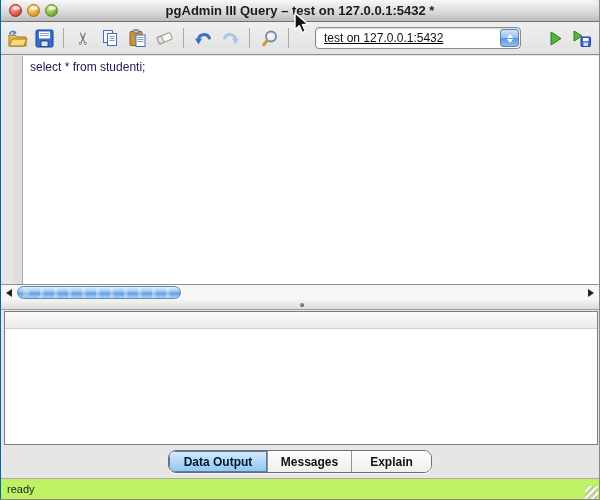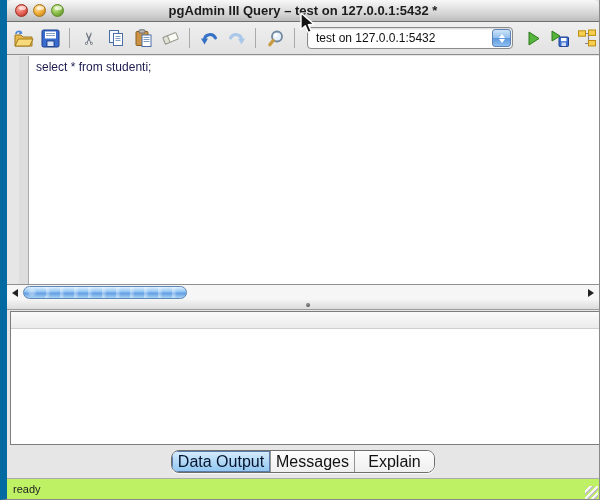--- a/index.html
+++ b/index.html
@@ -1,19 +1,19 @@
 <!DOCTYPE html>
 <html><head>
 <meta charset="utf-8">
 <style>
   html,body{margin:0;padding:0;background:#fff;}
   *{box-sizing:border-box;}
   body{font-family:"Liberation Sans","DejaVu Sans",sans-serif;}
   .window{position:relative;width:600px;height:500px;background:#e6e6e6;overflow:hidden;
-          border-left:7px solid #0369a1;border-right:1px solid #8a8a8a;border-bottom:1px solid #8a8a8a;}
+          border-left:1px solid #0369a1;border-right:1px solid #8a8a8a;border-bottom:1px solid #8a8a8a;}
 
   
   .titlebar{position:absolute;left:0;top:0;width:100%;height:22px;
     background:linear-gradient(#f8f8f8,#d2d2d2 70%,#bcbcbc);
     border-bottom:1px solid #6f6f6f;border-radius:6px 6px 0 0;
     display:flex;align-items:center;justify-content:center;}
   .title-text{font-size:13px;font-weight:bold;color:#1c1c1c;letter-spacing:0;}
   .lights{position:absolute;left:8px;top:4px;display:flex;gap:5px;}
   .light{width:13px;height:13px;border-radius:50%;position:relative;}
   .light::after{content:"";position:absolute;left:2.5px;top:1px;width:7px;height:4px;border-radius:50%;
@@ -23,23 +23,23 @@
   .light.green{background:radial-gradient(circle at 35% 30%,#ddf2ab,#8ec04e 45%,#649729 85%);border:1px solid #5b8a23;}
 
   
   .toolbar{position:absolute;left:0;top:22px;width:100%;height:33px;
     background:linear-gradient(#efefef,#e2e2e2);border-bottom:1px solid #8e8e8e;
     display:flex;align-items:center;padding:0 4px;gap:3px;}
   .tbtn{width:24px;height:26px;display:flex;align-items:center;justify-content:center;flex:0 0 auto;}
   .tsep{width:1px;height:20px;background:#aaa;margin:0 4px;flex:0 0 auto;}
   .scissors{font-family:"DejaVu Sans",sans-serif;font-size:17px;color:#6b7280;display:inline-block;transform:rotate(-90deg);line-height:1;}
 
-  .combo{height:22px;width:206px;margin:0 5px;border:1px solid #8a8a8a;border-radius:4px;
+  .combo{height:22px;width:206px;margin:0 19px;border:1px solid #8a8a8a;border-radius:4px;
     background:#fff;display:flex;align-items:center;overflow:hidden;flex:0 0 auto;
-    box-shadow:inset 0 1px 2px rgba(0,0,0,.18);}
+    box-shadow:inset 0 1px 2px rgba(0,0,0,.18);text-decoration:underline;}
   .combo input{flex:1;border:none;outline:none;font-family:"Liberation Sans",sans-serif;
     font-size:12px;color:#111;padding:0 0 0 8px;background:transparent;}
   .stepper{width:19px;height:18px;margin-right:1px;border-radius:3px;border:1px solid #5d83b4;
     background:linear-gradient(#cde3f8,#93bfee 48%,#5e98dd 52%,#8ec0f0);
     display:flex;flex-direction:column;align-items:center;justify-content:center;gap:1px;flex:0 0 auto;}
   .stepper .up,.stepper .dn{width:0;height:0;border-left:3.5px solid transparent;border-right:3.5px solid transparent;}
   .stepper .up{border-bottom:4.5px solid #fff;}
   .stepper .dn{border-top:4.5px solid #fff;}
 
   
@@ -72,22 +72,22 @@
     border:1px solid #7d7d7d;}
   .grid-header{position:absolute;left:0;top:0;width:100%;height:17px;
     background:linear-gradient(#fafafa,#ebebeb);border-bottom:1px solid #cfcfcf;}
   .grid-body{position:absolute;left:0;top:18px;width:100%;height:calc(100% - 18px);background:#fff;}
 
   
   .tabzone{position:absolute;left:0;top:445px;width:100%;height:33px;display:flex;
     align-items:center;justify-content:center;}
   .tabbar{display:flex;height:23px;border:1px solid #6e6e6e;border-radius:8px;overflow:hidden;
     background:#f4f4f4;box-shadow:0 1px 1px rgba(255,255,255,.8);}
-  .tab{display:flex;align-items:center;justify-content:center;font-size:16px;color:#111;
-    background:linear-gradient(#fdfdfd,#efefef);padding:4px 2px;}
+  .tab{display:flex;align-items:center;justify-content:center;font-size:12px;color:#111;
+    background:linear-gradient(#fdfdfd,#efefef);padding:4px 2px;font-weight:bold;}
   .tab + .tab{border-left:1px solid #949494;}
   .tab.selected{background:linear-gradient(#d6ecfc,#8fc5f1);box-shadow:inset 0 0 0 1px #5a7ba8;color:#05152e;}
   .tab.w1{width:98px;}.tab.w2{width:80px;}.tab.w3{width:84px;}.tab.w4{width:70px;}
 
   
   .statusbar{position:absolute;left:0;top:478px;width:100%;height:22px;background:#bef264;
     border-top:1px solid #ababab;}
   .status-left{position:absolute;left:6px;top:4px;font-size:11px;color:#222;}
   .status-pos{position:absolute;left:0;top:4px;width:100%;text-align:center;font-size:11px;color:#222;}
   .resize-grip{position:absolute;right:1px;bottom:1px;width:13px;height:13px;

